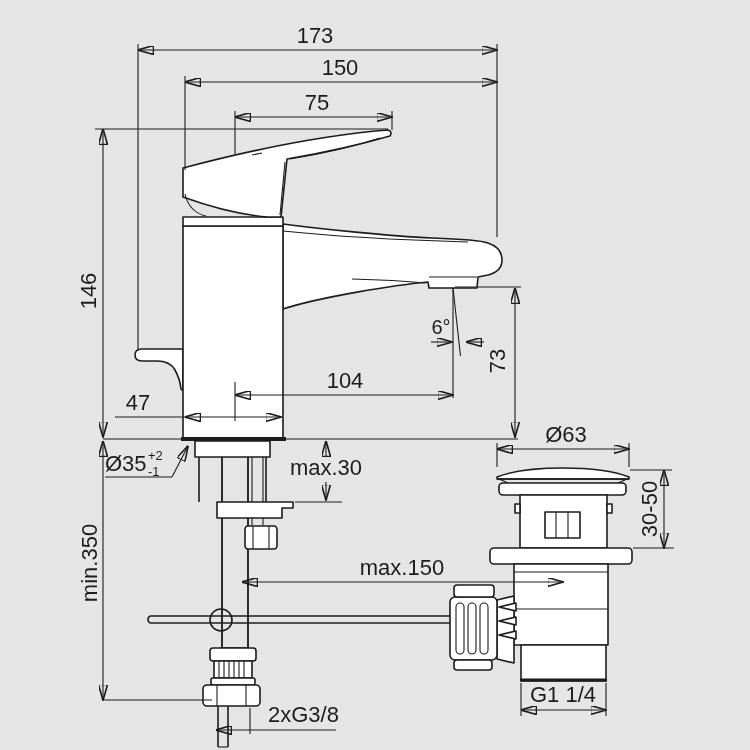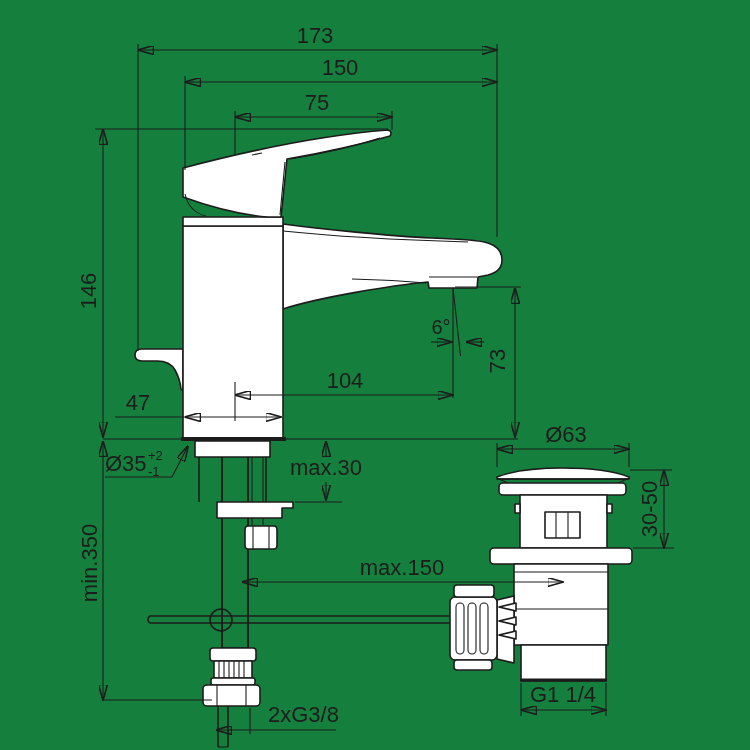--- a/index.html
+++ b/index.html
@@ -1,16 +1,16 @@
 <!DOCTYPE html>
 <html><head>
 <meta charset="utf-8">
 <style>
   html,body{margin:0;padding:0;background:#ffffff;}
-  .stage{width:750px;height:750px;position:relative;background:#15803d;overflow:hidden;}
+  .stage{width:750px;height:750px;position:relative;background:#e5e5e5;overflow:hidden;}
   svg text{font-family:"Liberation Sans",sans-serif;font-size:22px;fill:#1c1c1c;}
   svg text.sm{font-size:13px;}
   svg text.mid{text-anchor:middle;}
   svg line,svg path,svg rect,svg circle{stroke:#1c1c1c;stroke-width:1.6;fill:none;stroke-linejoin:round;}
   svg .f{fill:#ffffff;}
   svg .thin{stroke-width:1.1;}
   svg .thick{stroke-width:4;}
   svg .t3{stroke-width:3;}
 </style>
 </head>

